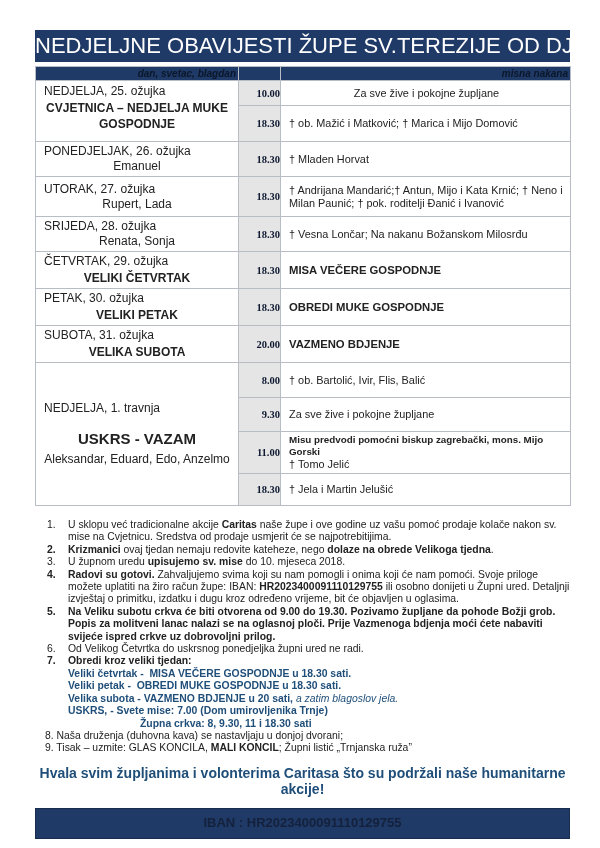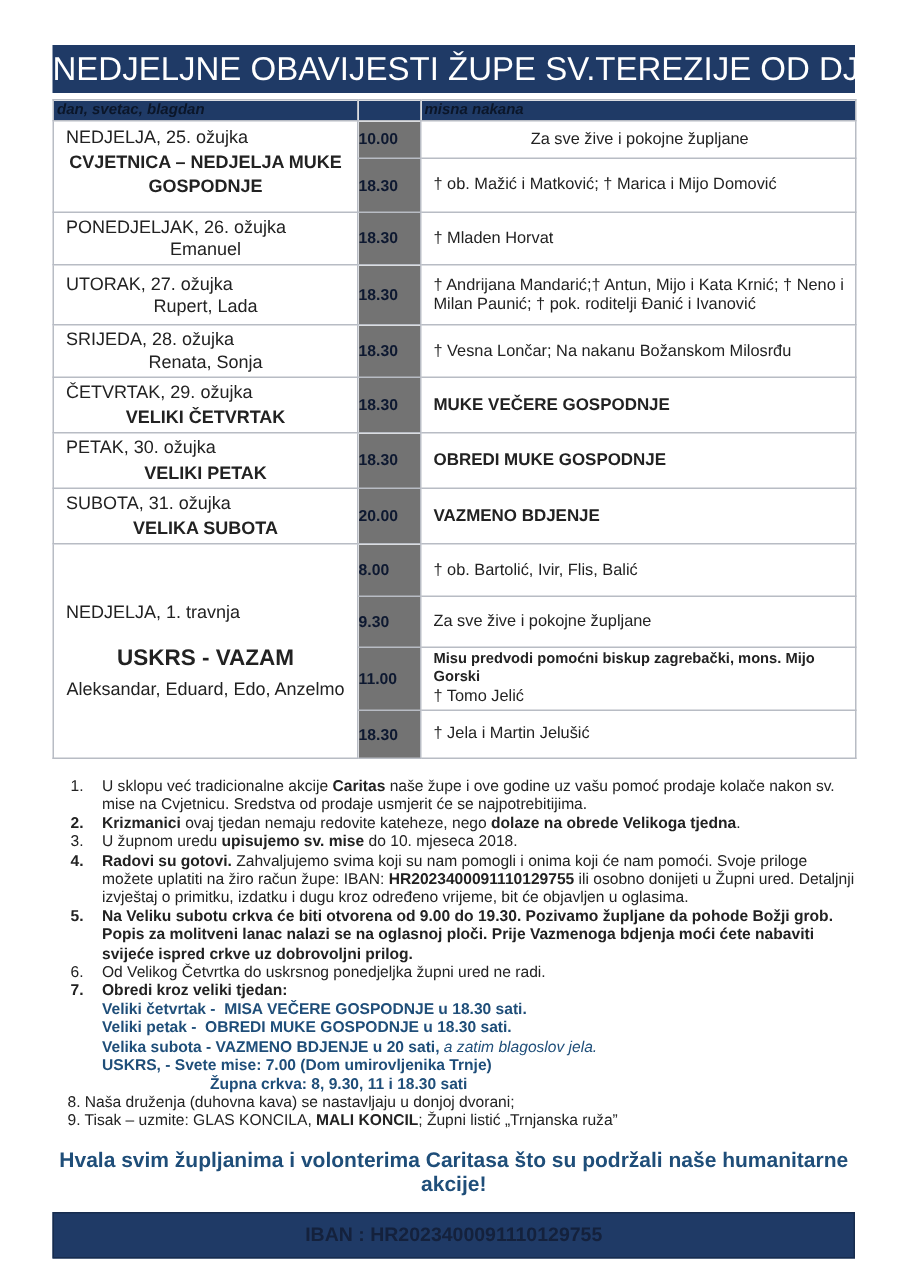--- a/index.html
+++ b/index.html
@@ -18,25 +18,25 @@
   }
 
   
   table.schedule{border-collapse:collapse;table-layout:fixed;width:535px;margin-top:4px;}
   .schedule col.c-day{width:203px;}
   .schedule col.c-time{width:42px;}
   .schedule col.c-int{width:290px;}
   .schedule th,.schedule td{border:1px solid #b8bcc4;overflow:hidden;}
   .schedule thead th{
     background:#1f3a66;color:#0b1629;font-style:italic;font-weight:bold;
-    font-size:10px;height:13px;padding:0 2px;text-align:left;
+    font-size:10px;height:13px;padding:0 2px;text-align:right;
   }
   td.time{
-    background:#737373;color:#0d1830;font-weight:bold;font-size:10.5px;
-    text-align:left;vertical-align:middle;padding:0;
+    background:#e5e5e5;color:#0d1830;font-weight:bold;font-size:10.5px;
+    text-align:right;vertical-align:middle;padding:0;font-family:Liberation Serif, serif;
   }
   td.day{vertical-align:middle;padding:2px 4px;font-size:12px;color:#222;}
   td.day.top{vertical-align:top;padding-top:3px;}
   .d-date{text-align:left;padding-left:4px;line-height:15px;}
   .d-saint{text-align:center;line-height:15px;}
   .d-feast{text-align:center;font-weight:bold;line-height:16px;margin-top:1px;}
   .d-feast-lg{text-align:center;font-weight:bold;font-size:15px;line-height:18px;}
   .day-flex{display:flex;flex-direction:column;justify-content:flex-end;height:100%;}
   .gap12{margin-bottom:14px;}
   .gap3{margin-top:4px;}
@@ -134,21 +134,21 @@
         <td class="time">18.30</td>
         <td class="int">† Vesna Lončar; Na nakanu Božanskom Milosrđu</td>
       </tr>
 
       <tr style="height:33px;">
         <td class="day">
           <div class="d-date">ČETVRTAK, 29. ožujka</div>
           <div class="d-feast">VELIKI ČETVRTAK</div>
         </td>
         <td class="time">18.30</td>
-        <td class="int b">MUKE VEČERE GOSPODNJE</td>
+        <td class="int b">MISA VEČERE GOSPODNJE</td>
       </tr>
 
       <tr style="height:31px;">
         <td class="day">
           <div class="d-date">PETAK, 30. ožujka</div>
           <div class="d-feast">VELIKI PETAK</div>
         </td>
         <td class="time">18.30</td>
         <td class="int b">OBREDI MUKE GOSPODNJE</td>
       </tr>

